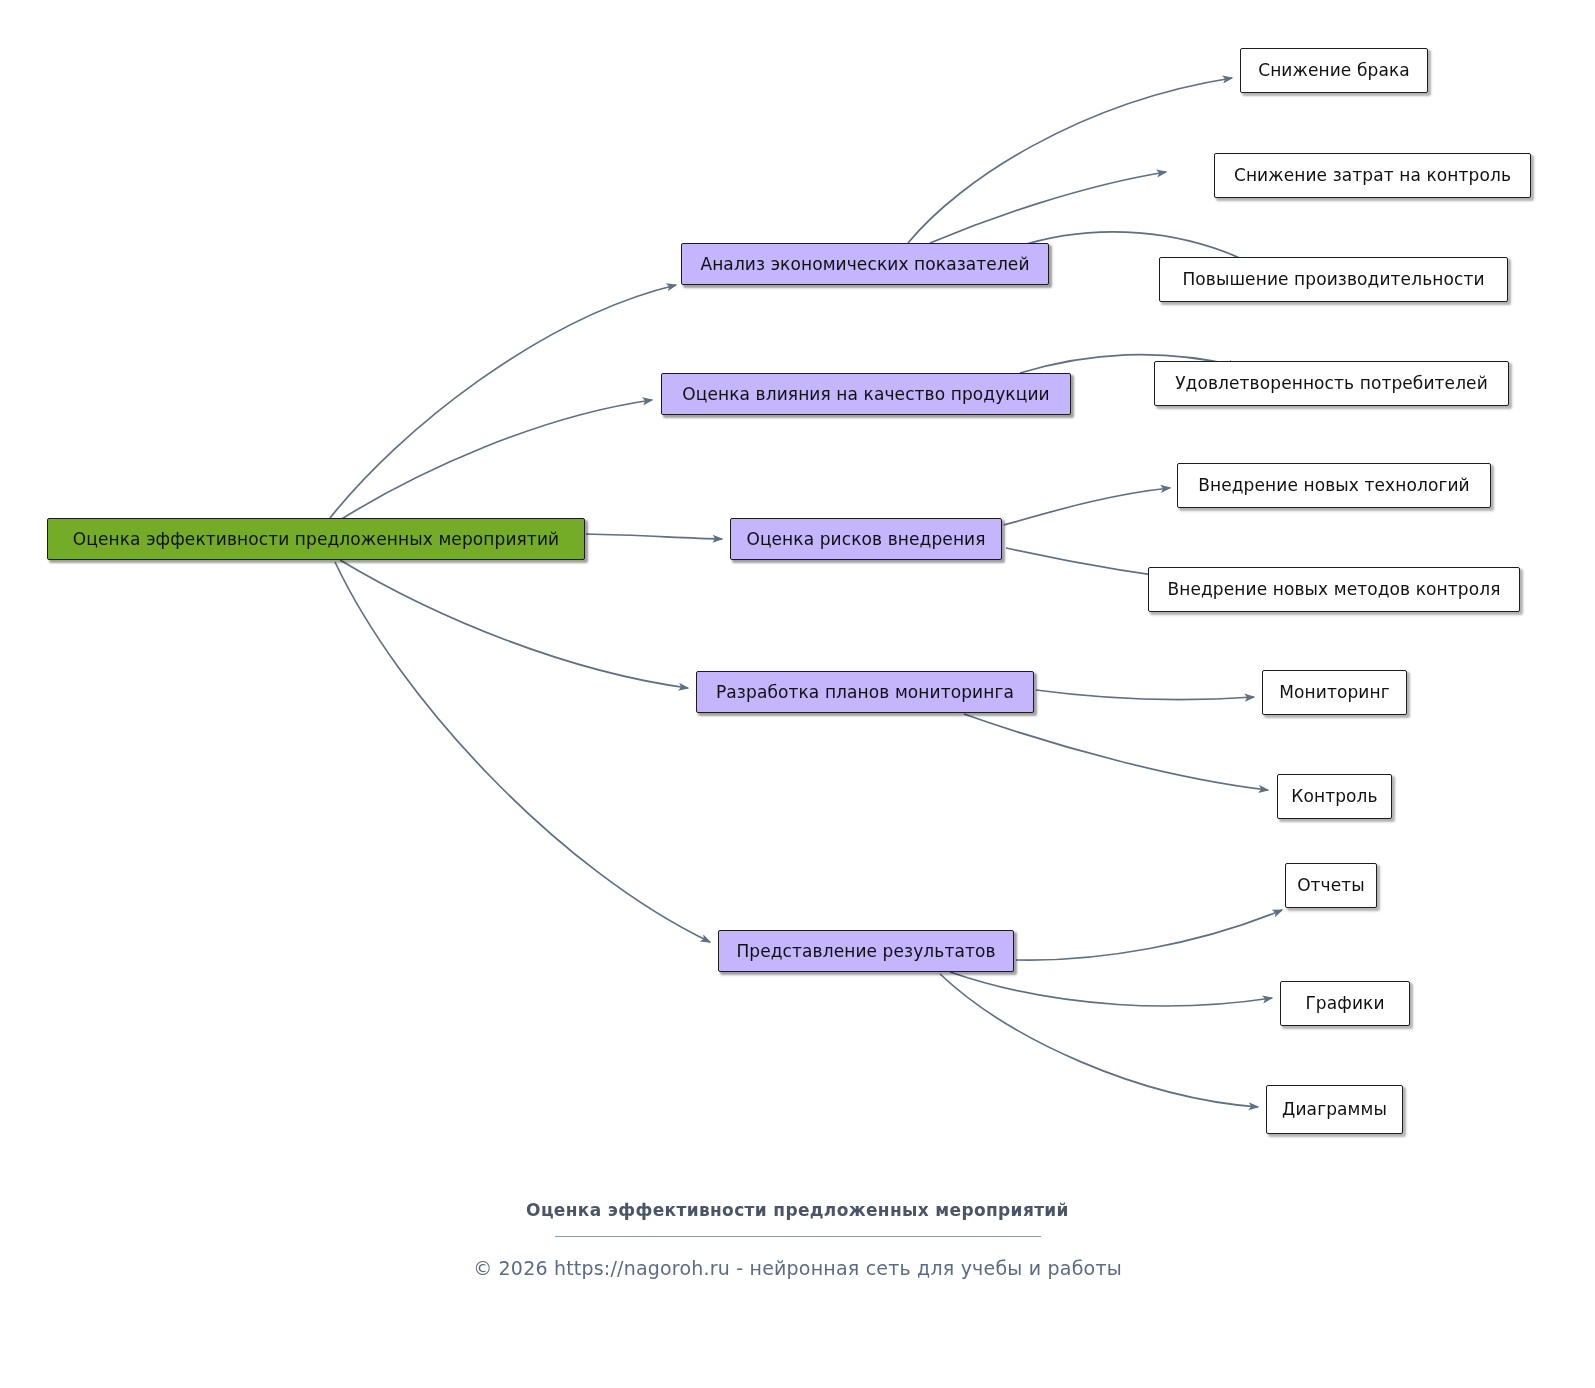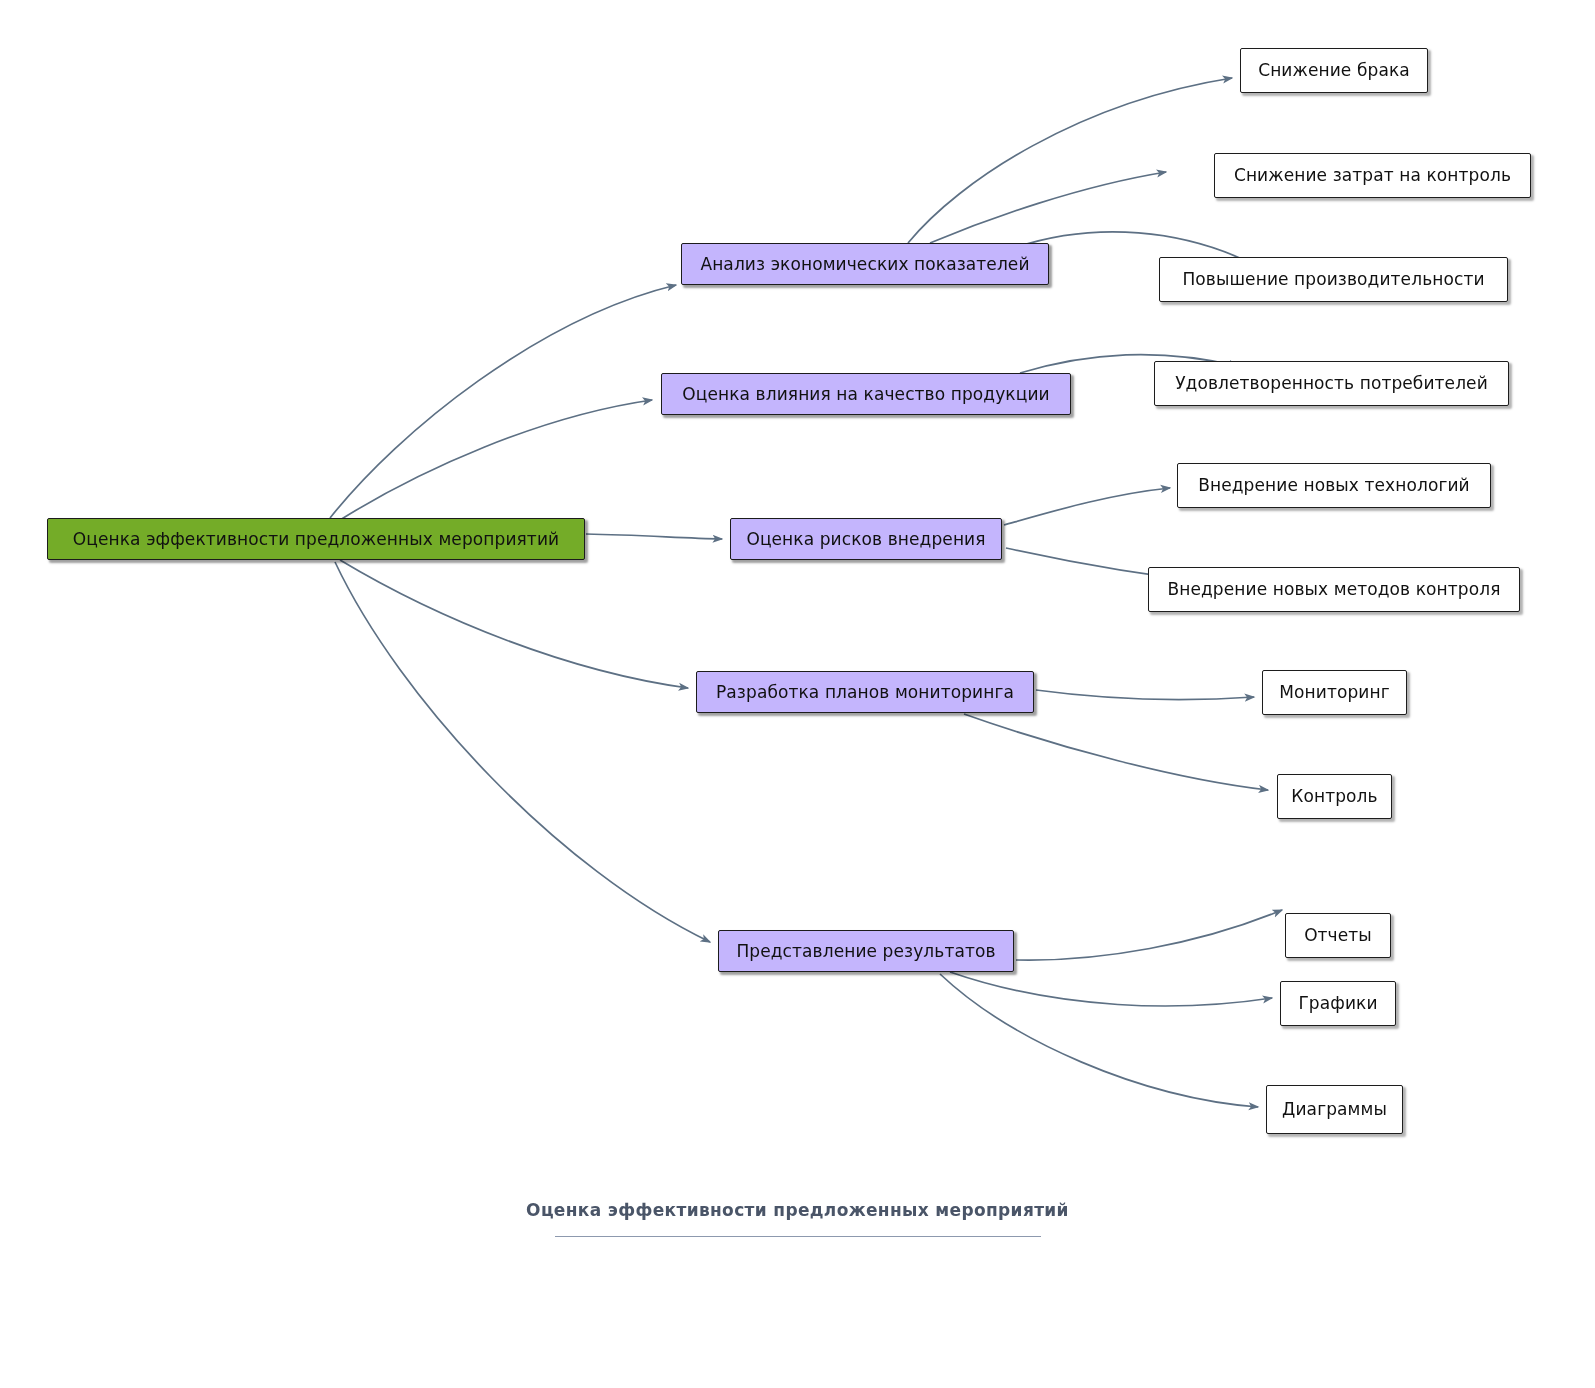--- a/index.html
+++ b/index.html
@@ -155,29 +155,30 @@
       </div>
       <div class="node node-leaf" style="left: 1262px; top: 670px; width: 145px; height: 45px;">
         <span class="node-label">Мониторинг</span>
       </div>
       <div class="node node-leaf" style="left: 1277px; top: 774px; width: 115px; height: 45px;">
         <span class="node-label">Контроль</span>
       </div>
       <div class="node node-branch" style="left: 718px; top: 930px; width: 296px; height: 42px;">
         <span class="node-label">Представление результатов</span>
       </div>
-      <div class="node node-leaf" style="left: 1285px; top: 913px; width: 106px; height: 45px;">
+      <div class="node node-leaf" style="left: 1285px; top: 863px; width: 92px; height: 45px;">
         <span class="node-label">Отчеты</span>
       </div>
-      <div class="node node-leaf" style="left: 1280px; top: 981px; width: 116px; height: 45px;">
+      <div class="node node-leaf" style="left: 1280px; top: 981px; width: 130px; height: 45px;">
         <span class="node-label">Графики</span>
       </div>
       <div class="node node-leaf" style="left: 1266px; top: 1085px; width: 137px; height: 49px;">
         <span class="node-label">Диаграммы</span>
       </div>
     </div>
 
   <div id="footer">
     <div id="footer-title">Оценка эффективности предложенных мероприятий</div>
     <div id="footer-rule"></div>
+    <div id="footer-credit">© 2026 https://nagoroh.ru - нейронная сеть для учебы и работы</div>
   </div>
 
 </div>
 
 </body></html>

